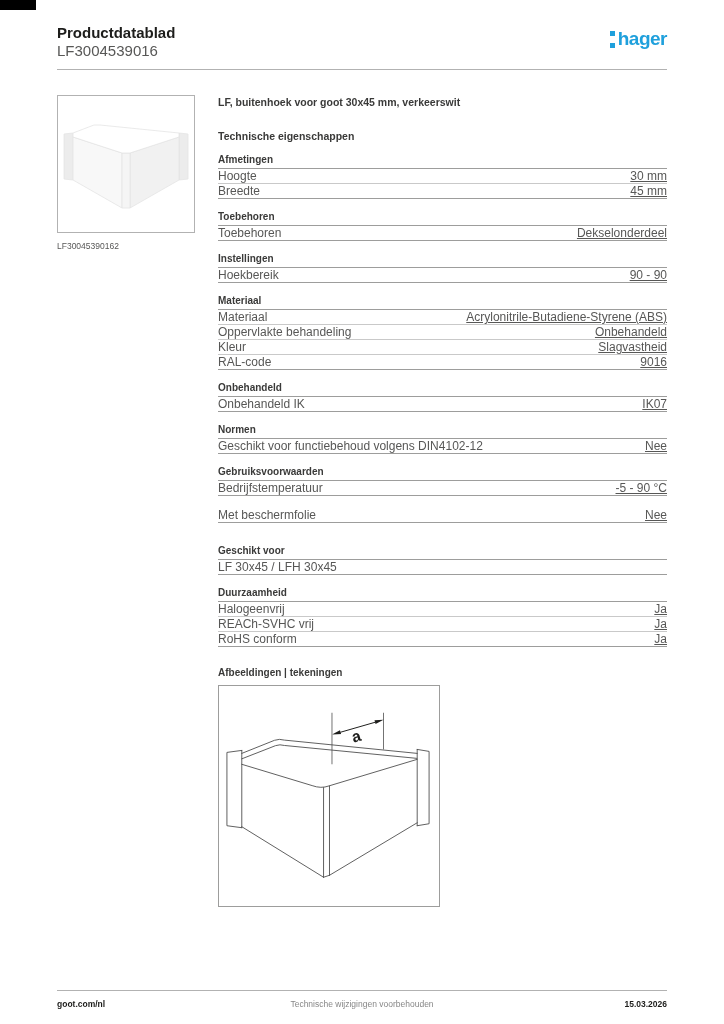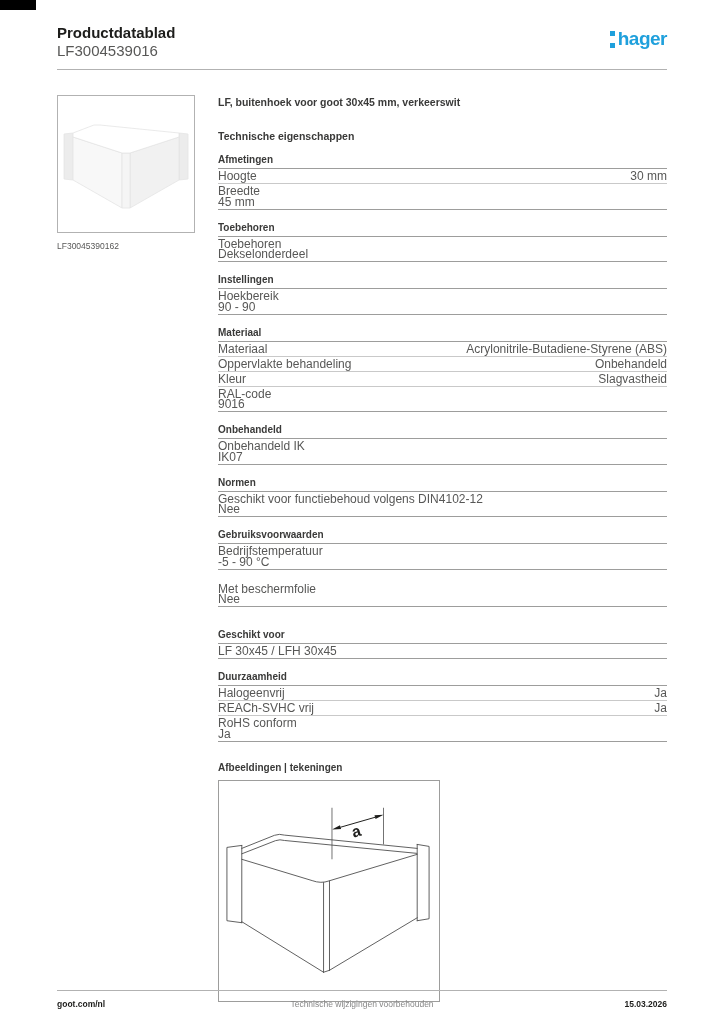--- a/index.html
+++ b/index.html
@@ -28,23 +28,23 @@
   .main{position:absolute;left:218px;top:92px;width:449px;}
   .product-title{font-size:10.5px;font-weight:bold;color:#3a3a39;margin:4px 0 0;line-height:12px;}
   .tech-heading{font-size:10.5px;font-weight:bold;color:#3a3a39;margin:22px 0 0;line-height:12px;}
   .group{margin-top:12px;}
   .group.extra-space{margin-top:22px;}
   .group-heading{font-size:10px;font-weight:bold;color:#3a3a39;line-height:11px;
                  padding-bottom:3px;border-bottom:1px solid #9d9d9c;}
   .row{display:flex;justify-content:space-between;align-items:baseline;
        font-size:12px;color:#575756;line-height:10.5px;padding:2px 0 1.5px;
        border-bottom:1px solid #c9c9c9;}
-  .row.last{border-bottom:1px solid #9d9d9c;flex-direction:column;}
+  .row.last{border-bottom:1px solid #9d9d9c;}
   .row .label{text-align:left;white-space:nowrap;}
-  .row .value{text-align:right;white-space:nowrap;}
+  .row .value{text-align:right;white-space:nowrap;text-decoration:underline;}
   .drawings-heading{font-size:10px;font-weight:bold;color:#3a3a39;margin:20px 0 6px;line-height:12px;}
   .drawing-box{width:222px;height:222px;border:1px solid #9d9d9c;box-sizing:border-box;background:#fff;}
 
   
   .footer-rule{position:absolute;left:57px;right:57px;top:990px;border-top:1px solid #b2b2b2;}
   .footer-left{position:absolute;left:57px;top:999px;font-size:8.5px;font-weight:bold;color:#1d1d1b;text-decoration:none;}
   .footer-center{position:absolute;left:100px;right:100px;top:999px;text-align:center;font-size:8.5px;color:#878787;}
   .footer-right{position:absolute;right:57px;top:999px;font-size:8.5px;font-weight:bold;color:#1d1d1b;}
 </style>
 </head>

